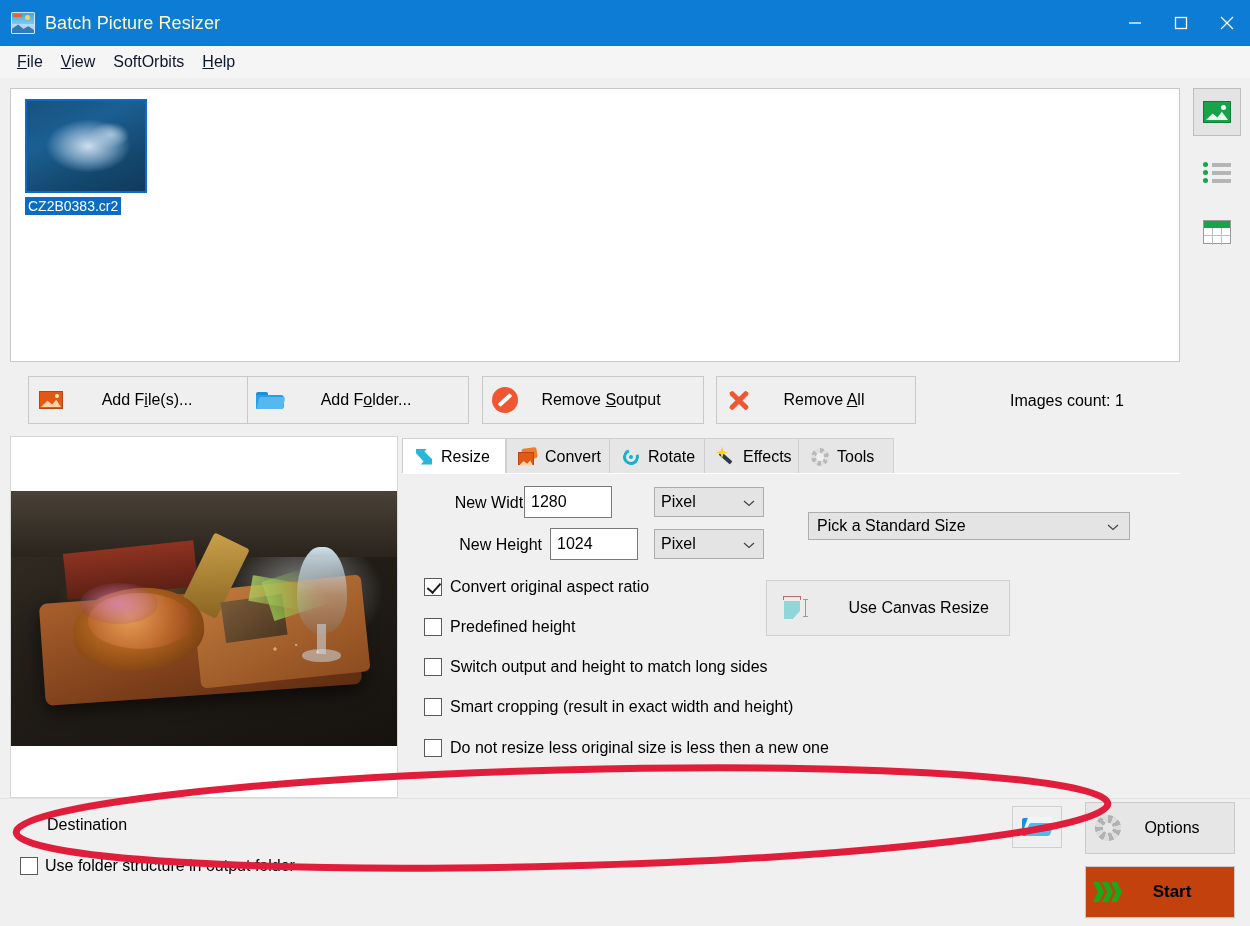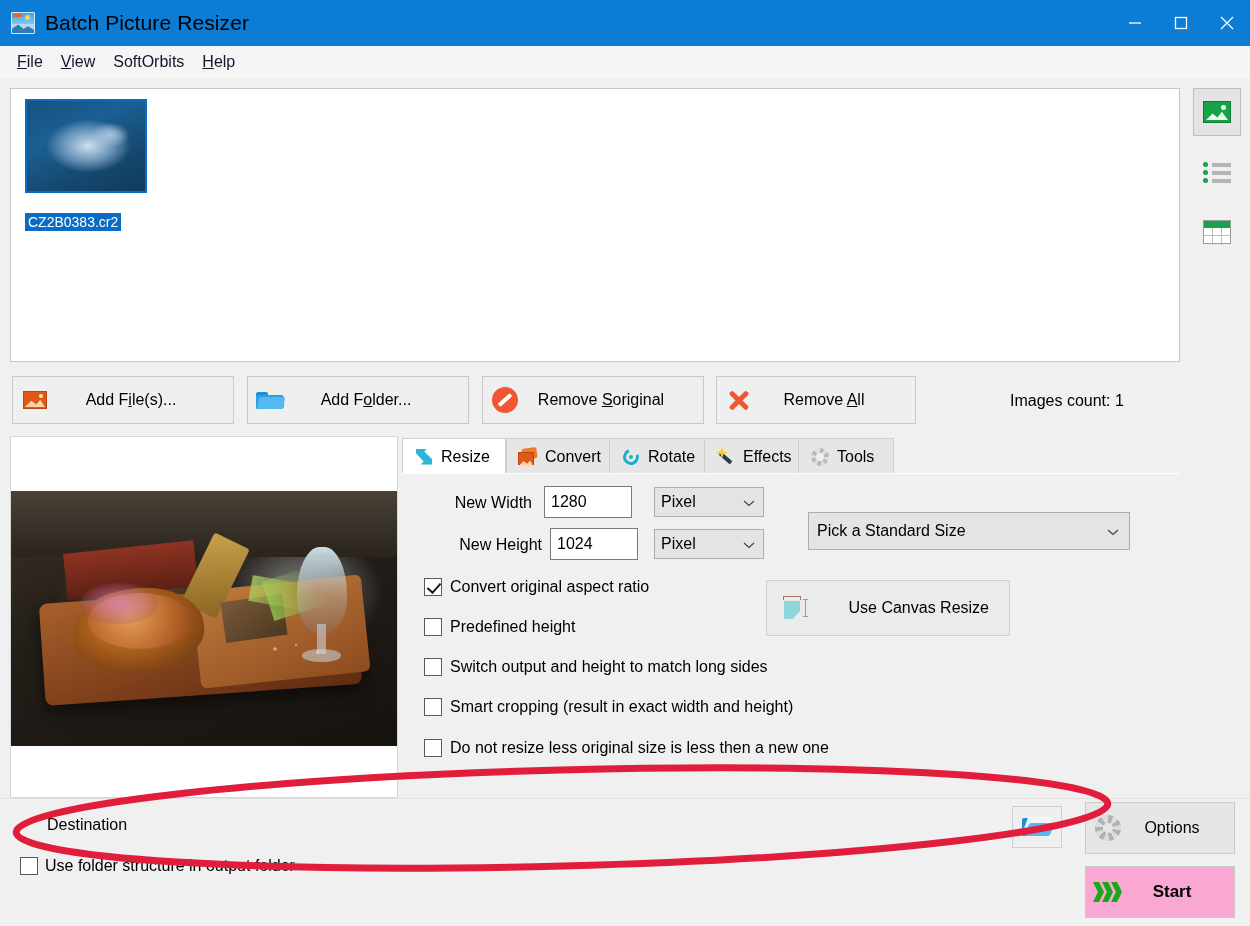--- a/index.html
+++ b/index.html
@@ -20,21 +20,21 @@
     width:22px;height:20px;margin-left:11px;margin-right:10px;position:relative;
     border:1px solid #cfe6f7;border-radius:1px;overflow:hidden;
     background:linear-gradient(#dfefff,#9ec8e8);
   }
   .title-icon i{position:absolute;display:block;}
   .ti-sky{left:0;top:0;width:100%;height:55%;background:linear-gradient(#3ea7e0,#7fc9ef);}
   .ti-hill{left:0;bottom:0;width:100%;height:52%;background:#2f7cb5;clip-path:polygon(0 60%,28% 18%,52% 62%,74% 34%,100% 72%,100% 100%,0 100%);}
   .ti-sun{left:13px;top:2px;width:5px;height:5px;border-radius:50%;background:#ffd34d;}
   .ti-bar{left:1px;top:1px;width:9px;height:3px;background:#e8622c;}
   .title-text{
-    color:#000000;font-size:21px;letter-spacing:.1px;
+    color:#fef9c3;font-size:18px;letter-spacing:.1px;
   }
   .winbtns{position:absolute;right:0;top:0;height:46px;display:flex;}
   .winbtn{width:46px;height:46px;display:flex;align-items:center;justify-content:center;}
   .winbtn svg{display:block;}
 
   
   .menubar{
     position:absolute;left:0;top:46px;width:1250px;height:32px;
     background:#f5f5f5;display:flex;align-items:center;padding-left:8px;
     box-sizing:border-box;
@@ -50,21 +50,21 @@
   .thumb-item{position:absolute;left:14px;top:10px;width:122px;}
   .thumb-img{
     width:122px;height:94px;box-sizing:border-box;
     background:
       radial-gradient(ellipse 46% 38% at 52% 50%, rgba(215,230,245,.95) 0%, rgba(150,185,215,.65) 45%, rgba(40,90,135,0) 78%),
       radial-gradient(ellipse 24% 20% at 70% 38%, rgba(235,245,255,.8) 0%, rgba(235,245,255,0) 70%),
       linear-gradient(155deg,#17527f 0%,#1b5f92 35%,#14486f 70%,#103a5c 100%);
     border:2px solid #0a6cc4;
   }
   .thumb-label{
-    margin-top:20px;font-size:14px;color:#fff;background:#0a6cc4;
+    margin-top:4px;font-size:14px;color:#fff;background:#0a6cc4;
     display:inline-block;padding:1px 3px;white-space:nowrap;
   }
 
   
   .viewicons{position:absolute;left:1193px;top:88px;width:48px;}
   .vbtn{width:48px;height:48px;display:flex;align-items:center;justify-content:center;box-sizing:border-box;}
   .vbtn.sel{background:#e4e4e4;border:1px solid #bdbdbd;}
   .vi-photo{width:28px;height:22px;background:#16a34a;border:1px solid #0f7a37;position:relative;box-sizing:border-box;}
   .vi-photo::before{content:"";position:absolute;left:2px;bottom:2px;width:22px;height:10px;background:#eafaf0;clip-path:polygon(0 100%,30% 35%,52% 75%,72% 18%,100% 100%);}
   .vi-photo::after{content:"";position:absolute;right:4px;top:3px;width:5px;height:5px;border-radius:50%;background:#eafaf0;}
@@ -166,21 +166,21 @@
   .finput{
     position:absolute;height:32px;background:#fff;border:1px solid #7a7a7a;
     box-sizing:border-box;font-size:16px;padding:3px 6px;display:flex;align-items:center;
   }
   .fselect{
     position:absolute;height:30px;background:#e4e4e4;border:1px solid #adadad;
     box-sizing:border-box;font-size:16px;padding:0 6px;display:flex;align-items:center;
   }
   .fselect .chev{position:absolute;right:8px;top:50%;transform:translateY(-50%);}
   .wideselect{
-    position:absolute;height:38px;background:#e4e4e4;border:1px solid #adadad;
+    position:absolute;height:28px;background:#e4e4e4;border:1px solid #adadad;
     box-sizing:border-box;font-size:16px;padding:0 8px;display:flex;align-items:center;
   }
   .cbrow{position:absolute;display:flex;align-items:center;gap:8px;font-size:16px;}
   .cbox{width:18px;height:18px;border:1px solid #5a5a5a;background:#fff;box-sizing:border-box;position:relative;flex:none;}
   .cbox.checked::after{
     content:"";position:absolute;left:5px;top:1px;width:6px;height:11px;
     border:solid #1b1b1b;border-width:0 2px 2px 0;transform:rotate(42deg);
   }
   .canvasbtn{
     position:absolute;left:766px;top:580px;width:244px;height:56px;background:#ebebeb;
@@ -212,21 +212,21 @@
   .ic-openfolder .o2{left:0;top:6px;width:23px;height:15px;background:#1e8fd6;border-radius:2px;}
   .ic-openfolder .o3{left:4px;top:2px;width:24px;height:12px;background:#eef6fc;transform:skewX(-20deg);}
   .ic-openfolder .o4{left:5px;top:8px;width:25px;height:13px;background:#56b7ef;transform:skewX(-20deg);border-radius:2px;}
   .usefolder{position:absolute;left:20px;top:857px;display:flex;align-items:center;gap:7px;font-size:16px;}
 
   .optbtn{
     position:absolute;left:1085px;top:802px;width:150px;height:52px;background:#e6e6e6;
     border:1px solid #c9c9c9;box-sizing:border-box;display:flex;align-items:center;font-size:16px;
   }
   .startbtn{
-    position:absolute;left:1085px;top:866px;width:150px;height:52px;background:#f9a8d4;
+    position:absolute;left:1085px;top:866px;width:150px;height:52px;background:#c2410c;
     border:1px solid #c9c9c9;box-sizing:border-box;display:flex;align-items:center;
     font-size:17px;font-weight:bold;
   }
   .optbtn .ico,.startbtn .ico{width:44px;display:flex;align-items:center;justify-content:center;flex:none;}
   .optbtn .lbl,.startbtn .lbl{flex:1;text-align:center;padding-right:20px;}
   .ic-gear2{width:26px;height:26px;position:relative;}
   .ic-gear2::before{content:"";position:absolute;left:0;top:0;width:26px;height:26px;border-radius:50%;
     background:conic-gradient(#b2b2b2 0 7%, #dcdcdc 7% 14%, #b2b2b2 14% 21%, #dcdcdc 21% 28%, #b2b2b2 28% 35%, #dcdcdc 35% 42%, #b2b2b2 42% 49%, #dcdcdc 49% 56%, #b2b2b2 56% 63%, #dcdcdc 63% 70%, #b2b2b2 70% 77%, #dcdcdc 77% 84%, #b2b2b2 84% 91%, #dcdcdc 91% 100%);}
   .ic-gear2::after{content:"";position:absolute;left:8px;top:8px;width:10px;height:10px;border-radius:50%;background:#e6e6e6;}
   .ic-arrows{width:30px;height:22px;position:relative;}
@@ -300,41 +300,41 @@
     <div class="vbtn" style="margin-top:12px">
       <span class="vi-grid">
         <i style="left:0;top:14px;width:100%;height:1px"></i>
         <i style="left:8px;top:7px;width:1px;height:17px"></i>
         <i style="left:17px;top:7px;width:1px;height:17px"></i>
       </span>
     </div>
   </div>
 
   <div class="btnrow">
-    <div class="abtn" style="left:0;width:222px">
+    <div class="abtn" style="left:16px;width:222px">
       <span class="ico">
           <span class="ic-photo"></span>
         </span>
       <span class="lbl"><span>Add F</span><u>i</u><span>le(s)...</span></span>
     </div>
     <div class="abtn" style="left:235px;width:222px">
       <span class="ico">
           <span class="ic-folder">
             <i class="f1"></i>
             <i class="f2"></i>
             <i class="f3"></i>
           </span>
         </span>
       <span class="lbl"><span>Add F</span><u>o</u><span>lder...</span></span>
     </div>
     <div class="abtn" style="left:470px;width:222px">
       <span class="ico">
           <span class="ic-deny"></span>
         </span>
-      <span class="lbl"><span>Remove </span><u>S</u><span>original</span></span>
+      <span class="lbl"><span>Remove </span><u>S</u><span>output</span></span>
     </div>
     <div class="abtn" style="left:704px;width:200px">
       <span class="ico">
           <span class="ic-x">
             <i style="transform:rotate(45deg)"></i>
             <i style="transform:rotate(-45deg)"></i>
           </span>
         </span>
       <span class="lbl"><span>Remove </span><u>A</u><span>ll</span></span>
     </div>
@@ -387,21 +387,21 @@
     </div>
     <div class="tab" style="left:396px;width:96px">
       <span class="tab-ico ti-gear"></span>
       <span>Tools</span>
     </div>
   </div>
   <div class="tabline"></div>
 
   <div>
     <div class="flabel" style="left:388px;top:494px;width:144px">New Width</div>
-    <div class="finput" style="left:544px;top:486px;width:88px">1280</div>
+    <div class="finput" style="left:524px;top:486px;width:88px">1280</div>
     <div class="fselect" style="left:654px;top:487px;width:110px">
       <span>Pixel</span>
       <span class="chev">
         <svg width="12" height="8" viewBox="0 0 12 8">
             <polyline points="1,2 6,6.5 11,2" fill="none" stroke="#444" stroke-width="1.2"></polyline>
           </svg>
       </span>
     </div>
 
     <div class="flabel" style="left:398px;top:536px;width:144px">New Height</div>

